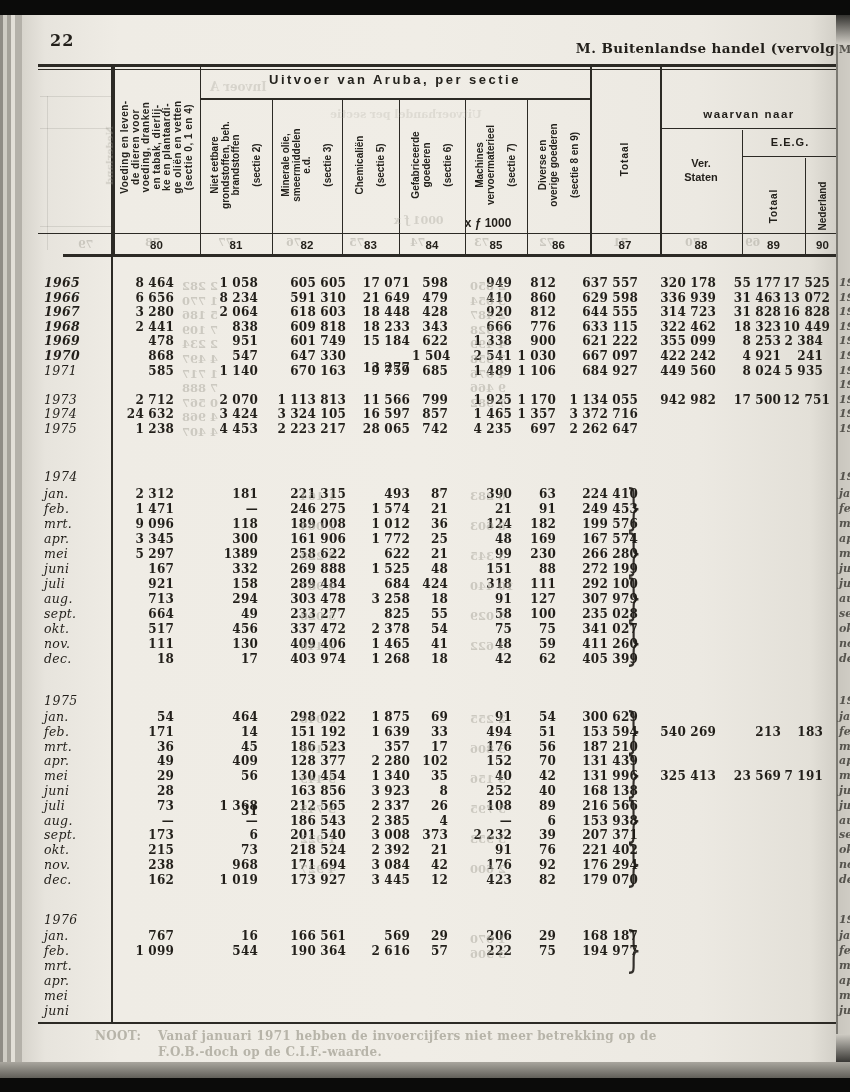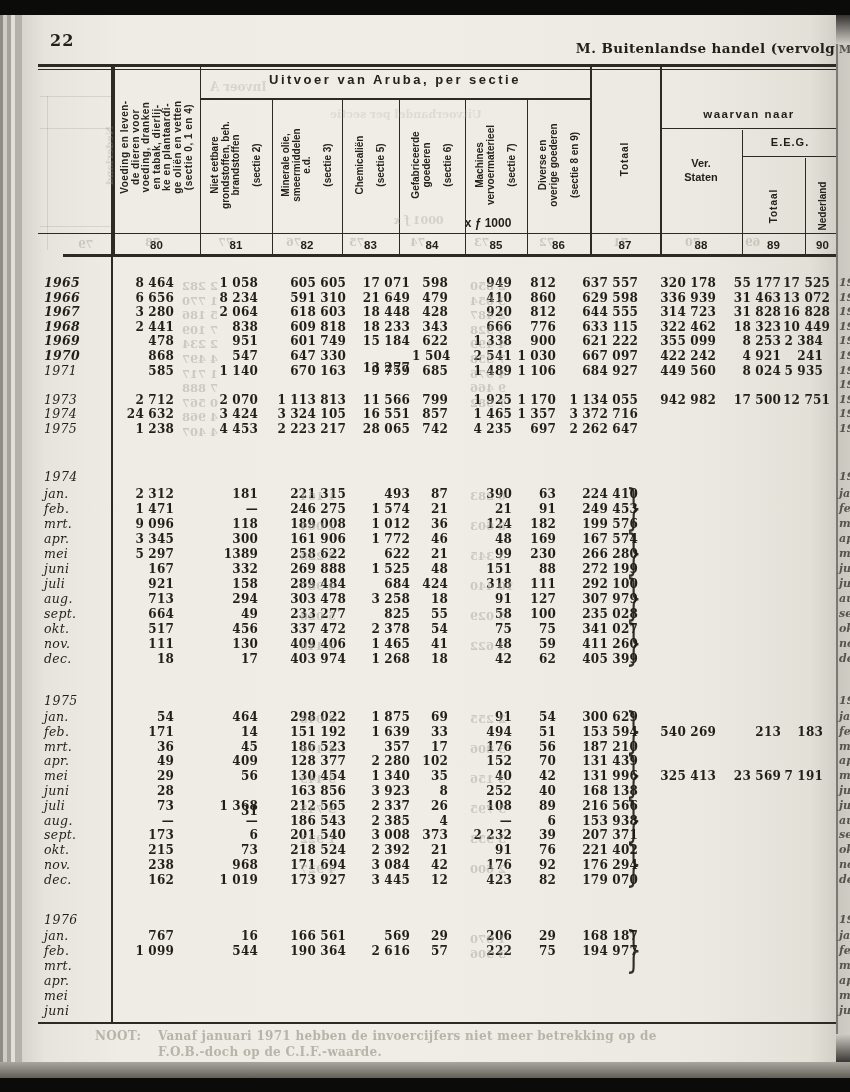--- a/index.html
+++ b/index.html
@@ -274,21 +274,21 @@
           <div class="cell" style="width: 82px; flex: 0 0 82px;">1 134 055</div>
           <div class="cell" style="width: 78px; flex: 0 0 78px;">942 982</div>
           <div class="cell" style="width: 65px; flex: 0 0 65px;">17 500</div>
           <div class="cell" style="width: 42px; flex: 0 0 42px;">12 751</div>
         </div>
         <div class="row" style="top: 407.4px; height: 14.6px;">
           <div class="lbl" style="width: 70px; flex: 0 0 70px;">1974</div>
           <div class="cell" style="width: 68px; flex: 0 0 68px;">24 632</div>
           <div class="cell" style="width: 84px; flex: 0 0 84px;">3 424</div>
           <div class="cell" style="width: 88px; flex: 0 0 88px;">3 324 105</div>
-          <div class="cell" style="width: 64px; flex: 0 0 64px;">16 551</div>
+          <div class="cell" style="width: 64px; flex: 0 0 64px;">16 597</div>
           <div class="cell" style="width: 38px; flex: 0 0 38px;">857</div>
           <div class="cell" style="width: 64px; flex: 0 0 64px;">1 465</div>
           <div class="cell" style="width: 44px; flex: 0 0 44px;">1 357</div>
           <div class="cell" style="width: 82px; flex: 0 0 82px;">3 372 716</div>
           <div class="cell" style="width: 78px; flex: 0 0 78px;"></div>
           <div class="cell" style="width: 65px; flex: 0 0 65px;"></div>
           <div class="cell" style="width: 42px; flex: 0 0 42px;"></div>
         </div>
         <div class="row" style="top: 422px; height: 14.6px;">
           <div class="lbl" style="width: 70px; flex: 0 0 70px;">1975</div>
@@ -346,21 +346,21 @@
           <div class="cell" style="width: 78px; flex: 0 0 78px;"></div>
           <div class="cell" style="width: 65px; flex: 0 0 65px;"></div>
           <div class="cell" style="width: 42px; flex: 0 0 42px;"></div>
         </div>
         <div class="row" style="top: 532px; height: 15px;">
           <div class="lbl" style="width: 70px; flex: 0 0 70px;">apr.</div>
           <div class="cell" style="width: 68px; flex: 0 0 68px;">3 345</div>
           <div class="cell" style="width: 84px; flex: 0 0 84px;">300</div>
           <div class="cell" style="width: 88px; flex: 0 0 88px;">161 906</div>
           <div class="cell" style="width: 64px; flex: 0 0 64px;">1 772</div>
-          <div class="cell" style="width: 38px; flex: 0 0 38px;">46</div>
+          <div class="cell" style="width: 38px; flex: 0 0 38px;">25</div>
           <div class="cell" style="width: 64px; flex: 0 0 64px;">48</div>
           <div class="cell" style="width: 44px; flex: 0 0 44px;">169</div>
           <div class="cell" style="width: 82px; flex: 0 0 82px;">167 574</div>
           <div class="cell" style="width: 78px; flex: 0 0 78px;"></div>
           <div class="cell" style="width: 65px; flex: 0 0 65px;"></div>
           <div class="cell" style="width: 42px; flex: 0 0 42px;"></div>
         </div>
         <div class="row" style="top: 547px; height: 15px;">
           <div class="lbl" style="width: 70px; flex: 0 0 70px;">mei</div>
           <div class="cell" style="width: 68px; flex: 0 0 68px;">5 297</div>

